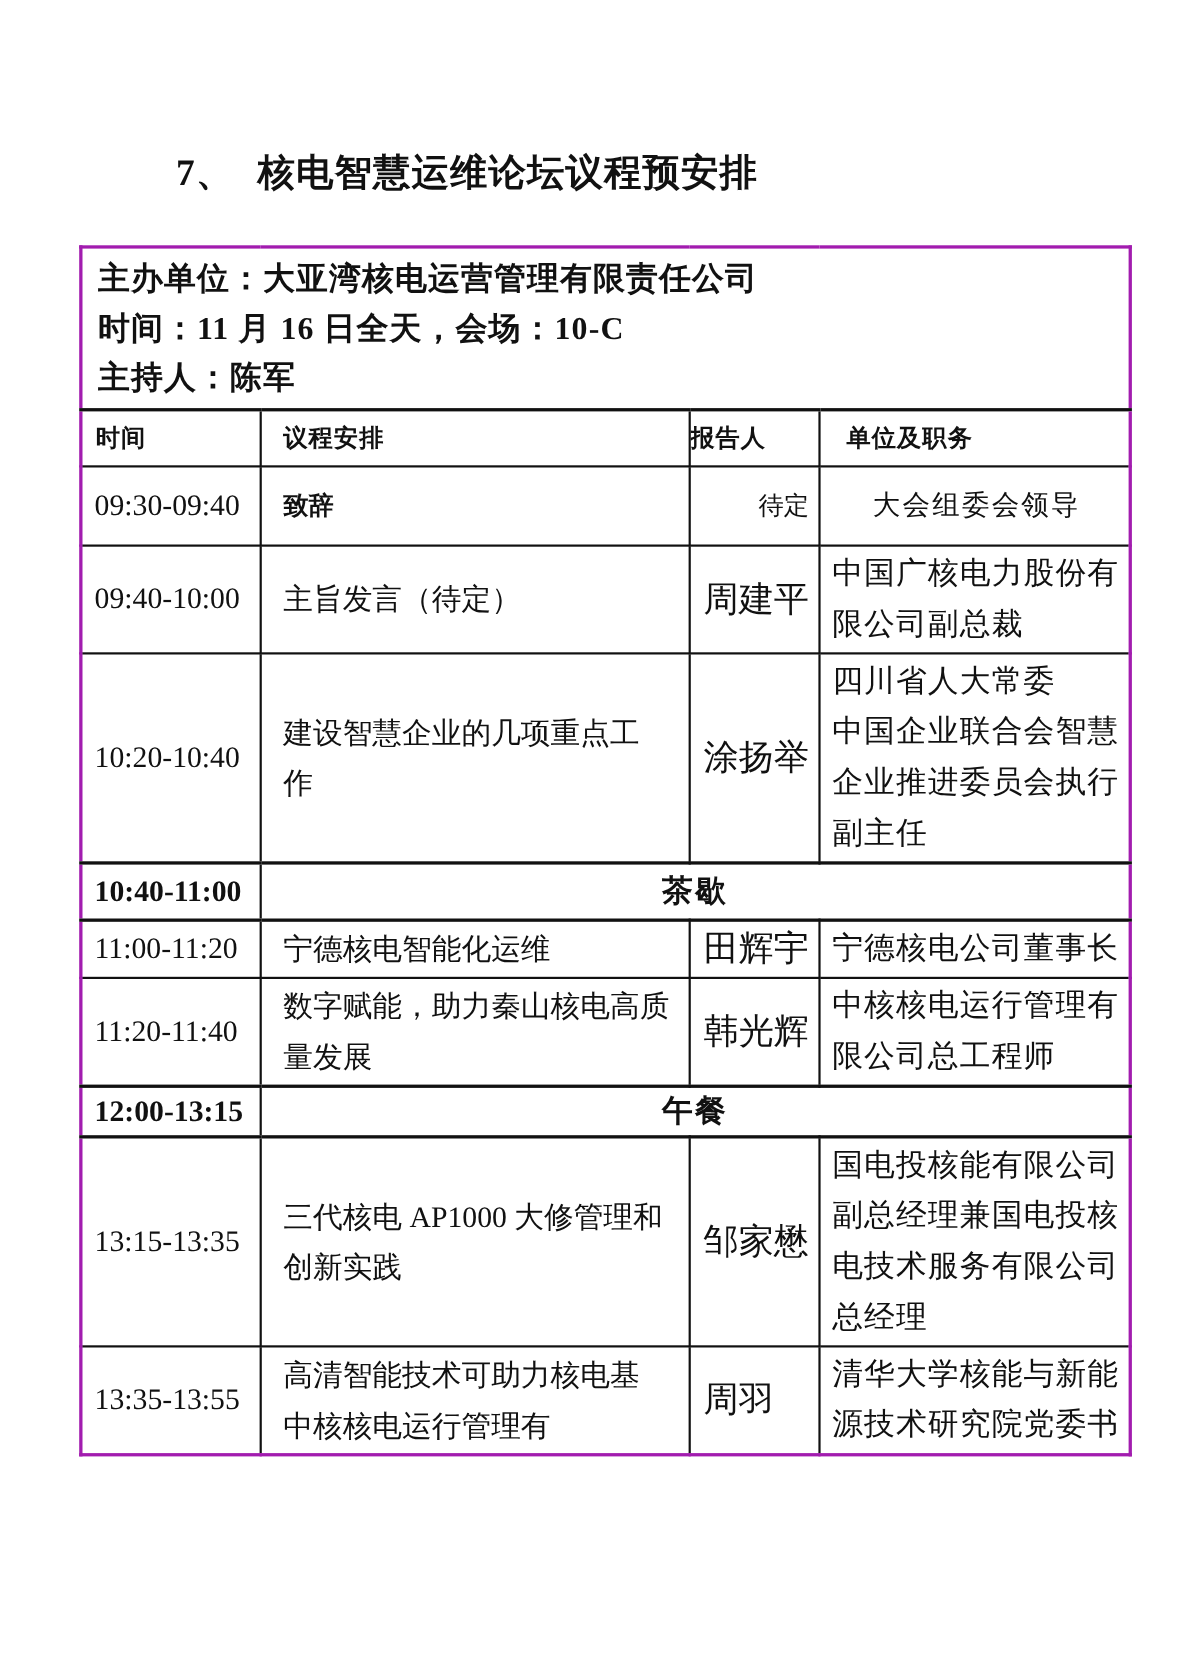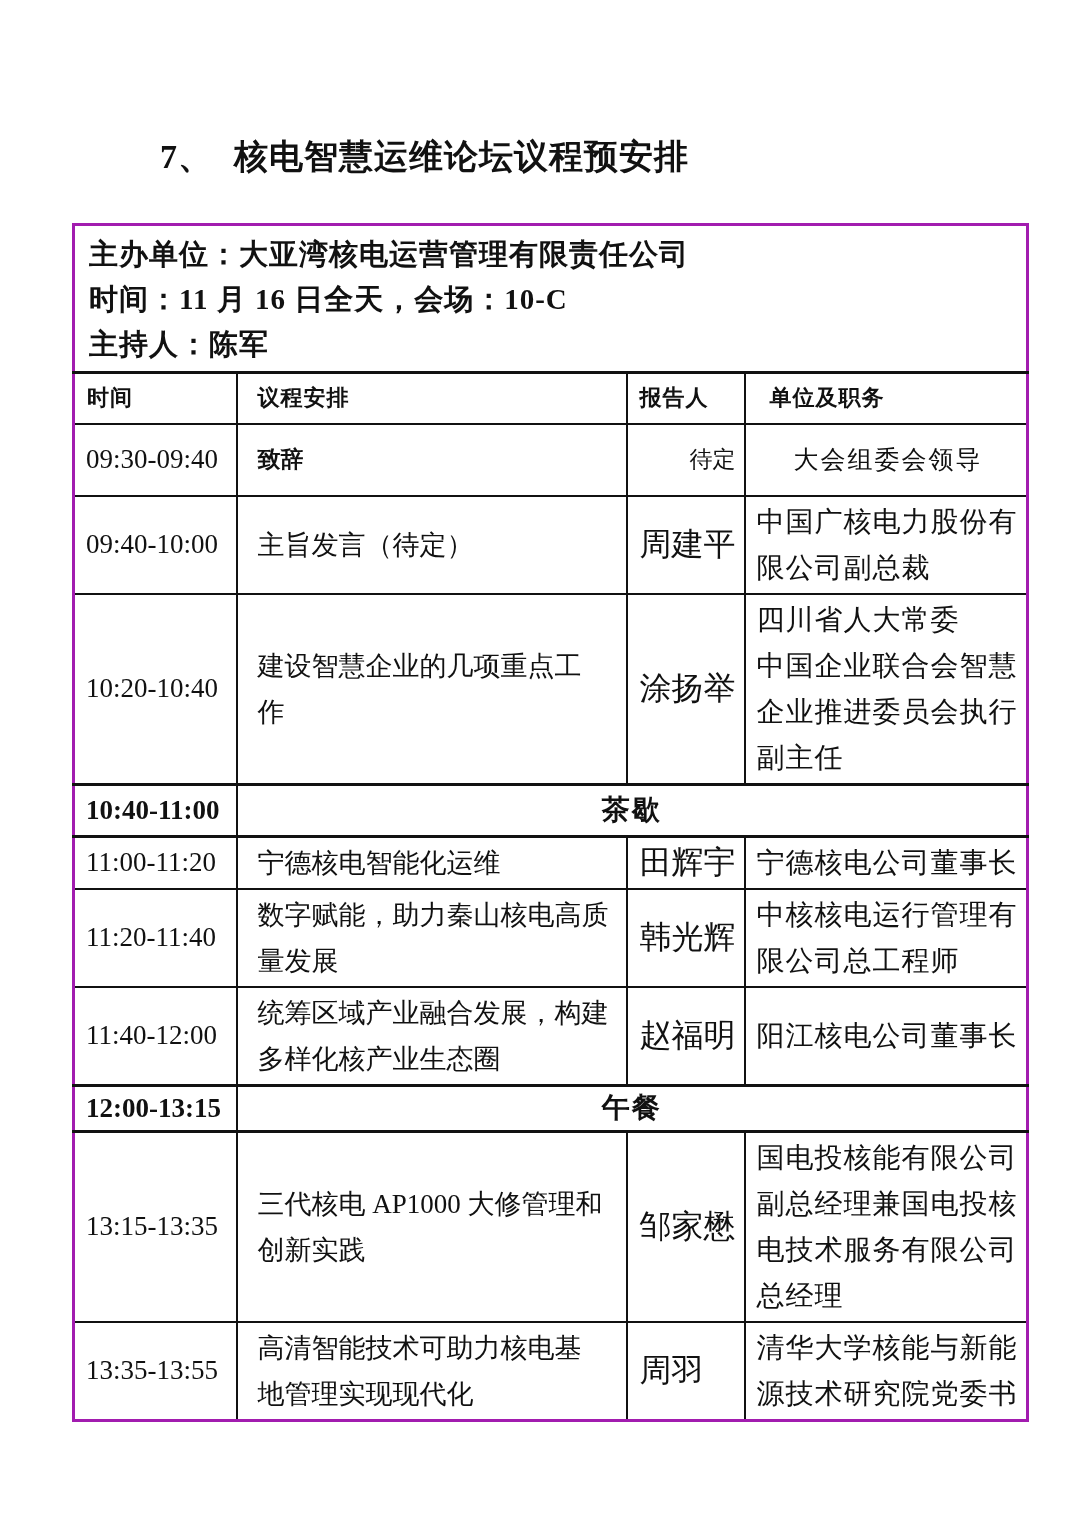--- a/index.html
+++ b/index.html
@@ -56,21 +56,21 @@
   }
   tr.head-row th {
     border-top-width: 3px;
     font-weight: bold;
     font-size: 22px;
     text-align: left;
     letter-spacing: 1px;
   }
   th.h-time    { padding-left: 12px; }
   th.h-agenda  { padding-left: 20px; }
-  th.h-speaker { padding-left: 12px; }
+  th.h-speaker { padding-left: 0; }
   th.h-unit    { padding-left: 24px; }
   td.time {
     font-size: 27px;
     padding-left: 11px;
     white-space: nowrap;
   }
   td.agenda {
     font-size: 27px;
     padding-left: 20px;
     line-height: 46px;
@@ -166,43 +166,36 @@
       <td class="unit">宁德核电公司董事长</td>
     </tr>
     <tr style="height:88px">
       <td class="time">11:20-11:40</td>
       <td class="agenda">数字赋能，助力秦山核电高质
 量发展</td>
       <td class="speaker">韩光辉</td>
       <td class="unit">中核核电运行管理有
 限公司总工程师</td>
     </tr>
-    <tr style="height:90px">
-      <td class="time">11:40-12:00</td>
-      <td class="agenda">统筹区域产业融合发展，构建
-多样化核产业生态圈</td>
-      <td class="speaker">赵福明</td>
-      <td class="unit">阳江核电公司董事长</td>
-    </tr>
     <tr class="break-row" style="height:46px">
       <td class="time">12:00-13:15</td>
       <td class="break-label" colspan="3">午餐</td>
     </tr>
     <tr style="height:186px">
       <td class="time">13:15-13:35</td>
       <td class="agenda">三代核电 AP1000 大修管理和
 创新实践</td>
       <td class="speaker">邹家懋</td>
       <td class="unit">国电投核能有限公司
 副总经理兼国电投核
 电技术服务有限公司
 总经理</td>
     </tr>
     <tr style="height:88px">
       <td class="time">13:35-13:55</td>
       <td class="agenda">高清智能技术可助力核电基
-地管理实现现代化</td>
+中核核电运行管理有</td>
       <td class="speaker">周羽</td>
       <td class="unit">清华大学核能与新能
 源技术研究院党委书</td>
     </tr>
   </tbody>
 </table>
 
 </body></html>

